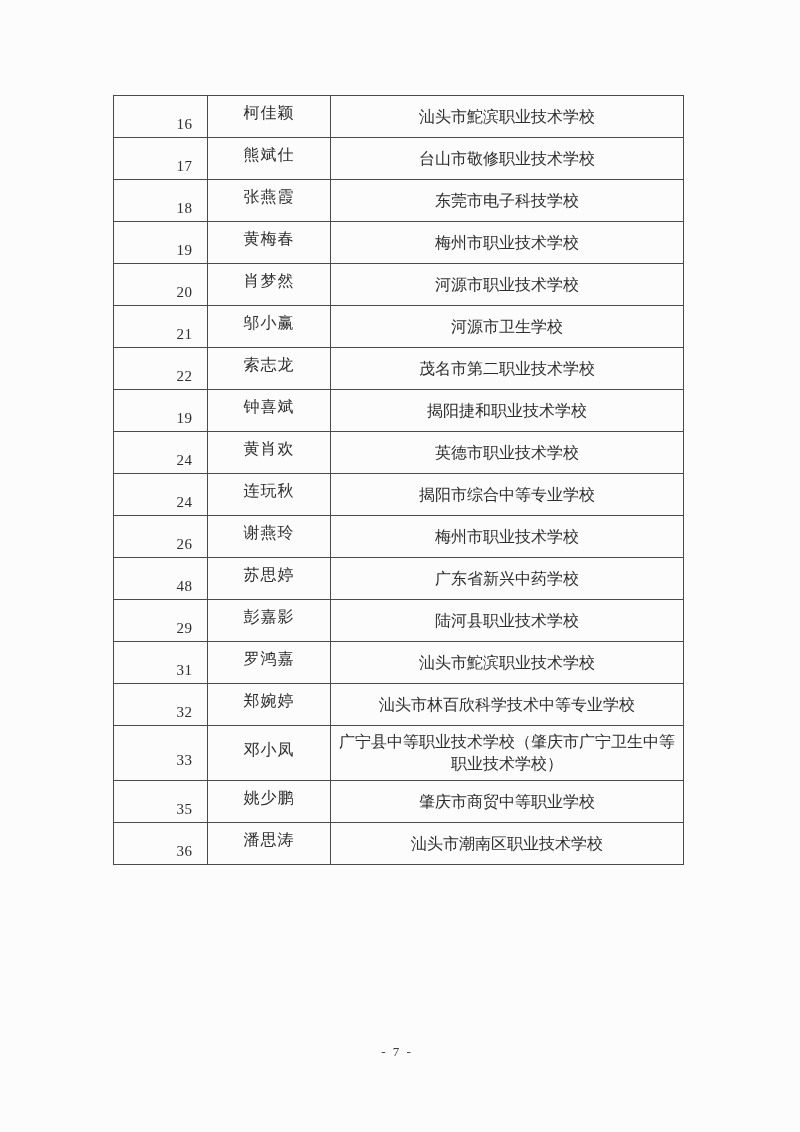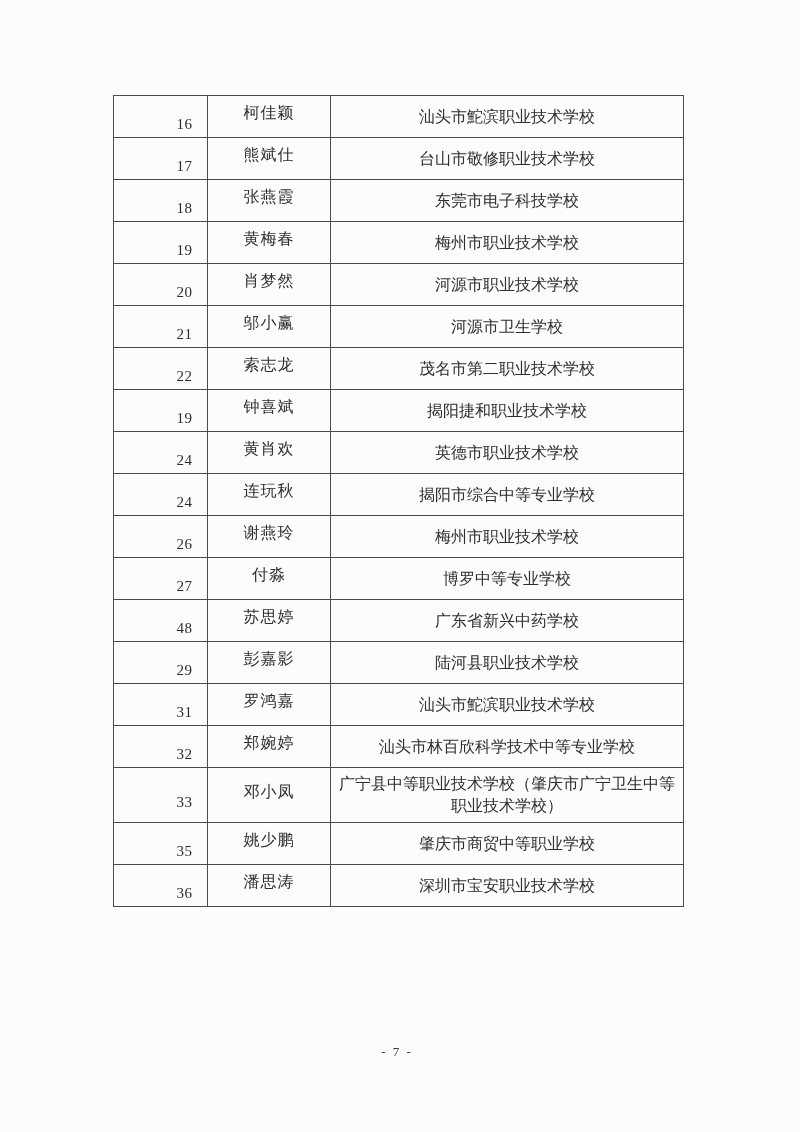--- a/index.html
+++ b/index.html
@@ -165,29 +165,20 @@
   <tr>
     <td class="col-no">
       <span>26</span>
     </td>
     <td class="col-name">
       <span>谢燕玲</span>
     </td>
     <td class="col-school">梅州市职业技术学校</td>
   </tr>
 
-  <tr>
-    <td class="col-no">
-      <span>27</span>
-    </td>
-    <td class="col-name">
-      <span>付淼</span>
-    </td>
-    <td class="col-school">博罗中等专业学校</td>
-  </tr>
 
   <tr>
     <td class="col-no">
       <span>48</span>
     </td>
     <td class="col-name">
       <span>苏思婷</span>
     </td>
     <td class="col-school">广东省新兴中药学校</td>
   </tr>
@@ -244,20 +235,20 @@
     <td class="col-school">肇庆市商贸中等职业学校</td>
   </tr>
 
   <tr>
     <td class="col-no">
       <span>36</span>
     </td>
     <td class="col-name">
       <span>潘思涛</span>
     </td>
-    <td class="col-school">深圳市宝安职业技术学校</td>
+    <td class="col-school">汕头市潮南区职业技术学校</td>
   </tr>
 </tbody>
   </table>
 
   <div class="page-number">- 7 -</div>
 
 </div>
 
 </body></html>

